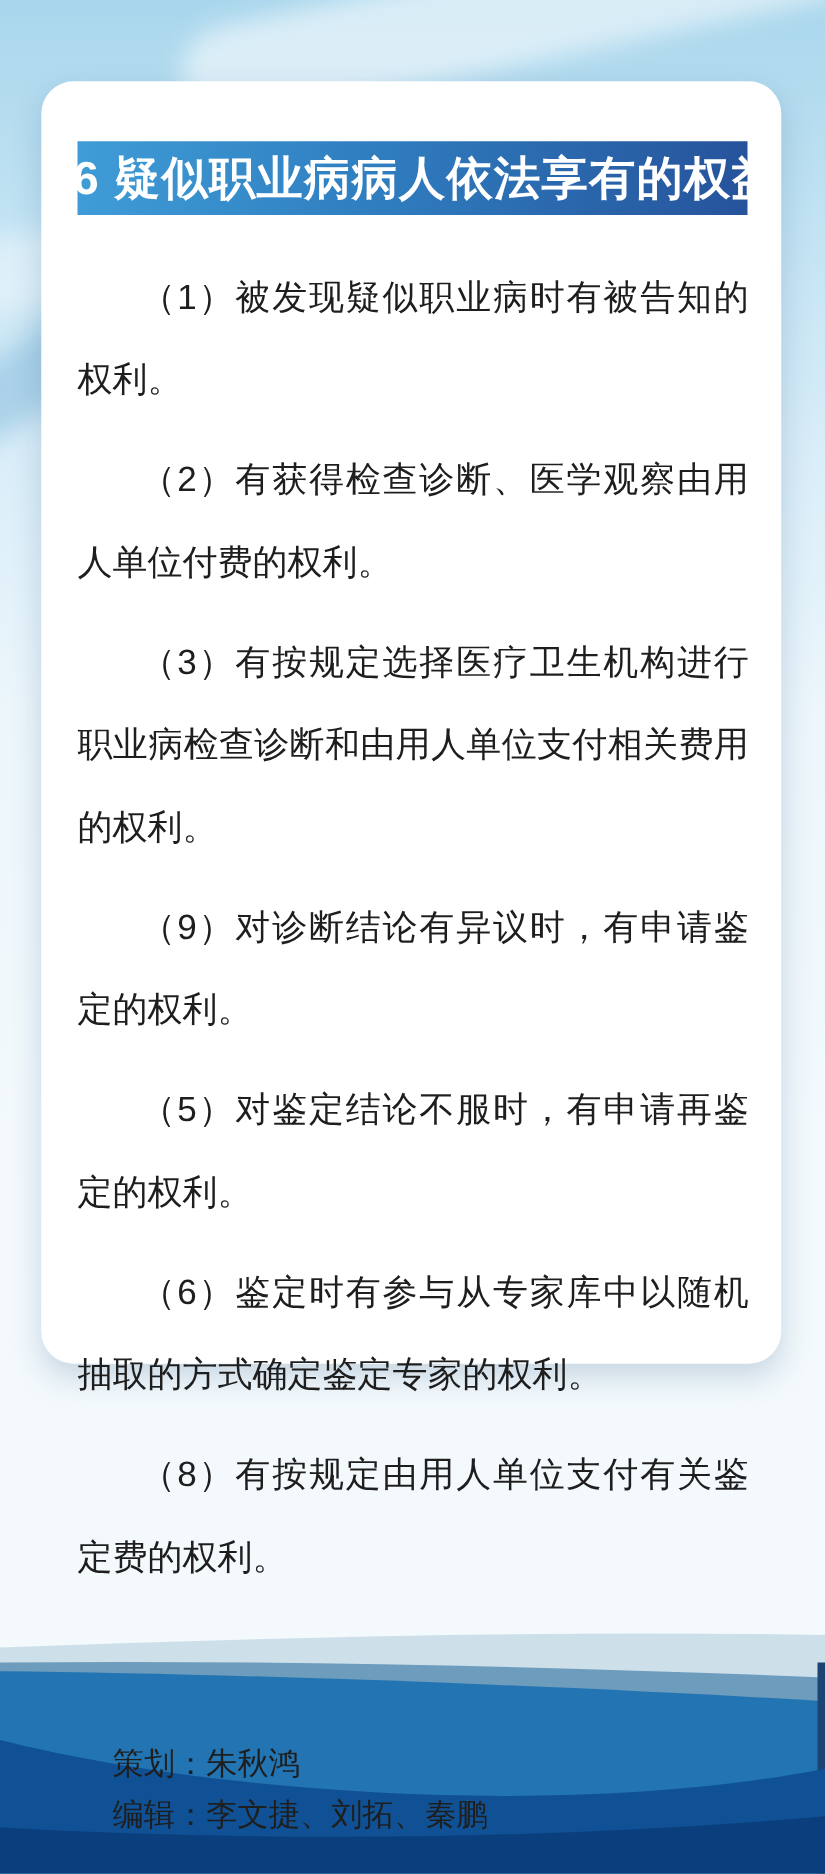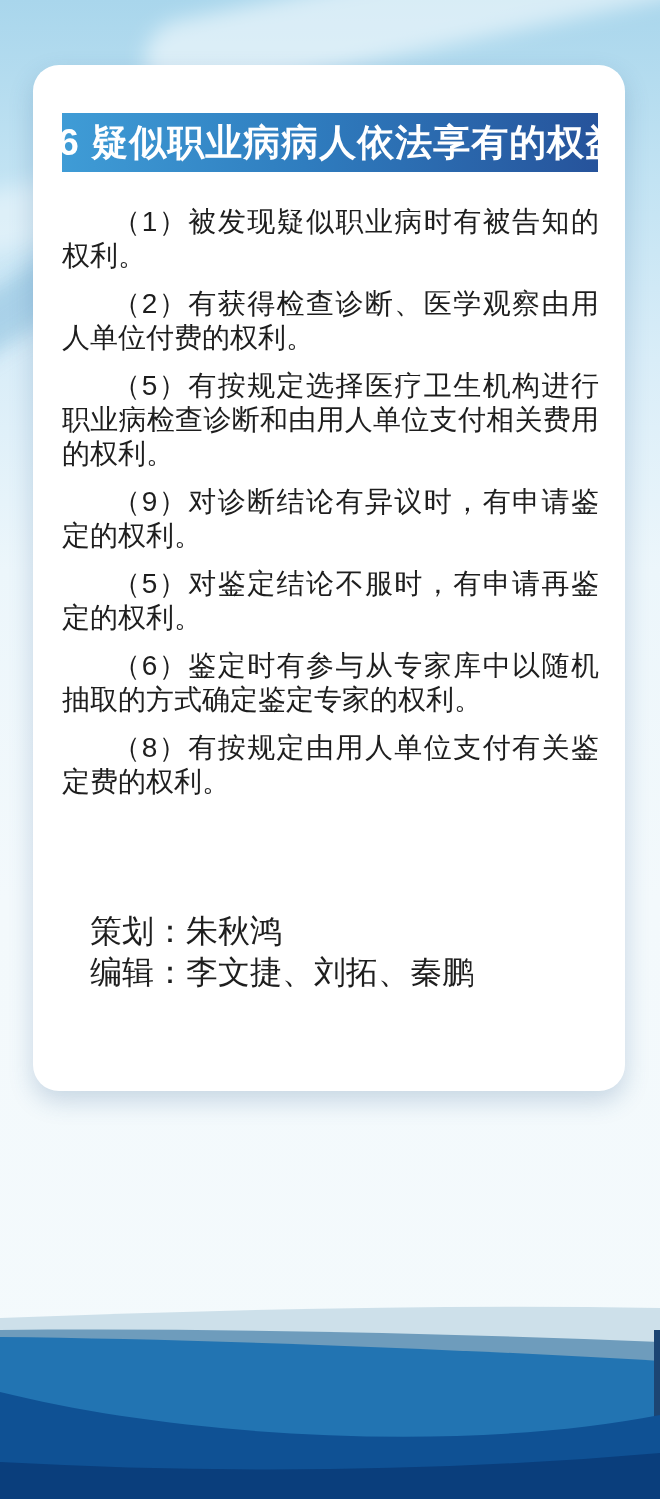--- a/index.html
+++ b/index.html
@@ -81,31 +81,31 @@
     letter-spacing: 1px;
     white-space: nowrap;
   }
   
   .body-text {
     margin-top: 33px;
   }
   .body-text p {
     margin: 0 0 14px 0;
     font-size: 28px;
-    line-height: 34px;
+    line-height: 66px;
     color: #1e1e1e;
     text-indent: 1.8em;
     text-align: justify;
   }
   
   .credits {
     margin: 112px 0 0 28px;
   }
   .credits div {
-    font-size: 32px;
+    font-size: 25px;
     line-height: 41px;
     color: #1e1e1e;
   }
 </style>
 </head>
 <body>
 
 <div class="bg"></div>
 <div class="streak streak-1"></div>
 <div class="streak streak-2"></div>
@@ -122,21 +122,21 @@
 
 <div class="card">
 
   <div class="banner">
     <span class="banner-title">06 疑似职业病病人依法享有的权益</span>
   </div>
 
   <div class="body-text">
     <p>（1）被发现疑似职业病时有被告知的权利。</p>
     <p>（2）有获得检查诊断、医学观察由用人单位付费的权利。</p>
-    <p>（5）有按规定选择医疗卫生机构进行职业病检查诊断和由用人单位支付相关费用的权利。</p>
+    <p>（3）有按规定选择医疗卫生机构进行职业病检查诊断和由用人单位支付相关费用的权利。</p>
     <p>（9）对诊断结论有异议时，有申请鉴定的权利。</p>
     <p>（5）对鉴定结论不服时，有申请再鉴定的权利。</p>
     <p>（6）鉴定时有参与从专家库中以随机抽取的方式确定鉴定专家的权利。</p>
     <p>（8）有按规定由用人单位支付有关鉴定费的权利。</p>
   </div>
 
   <div class="credits">
     <div>策划：朱秋鸿</div>
     <div>编辑：李文捷、刘拓、秦鹏</div>
   </div>

